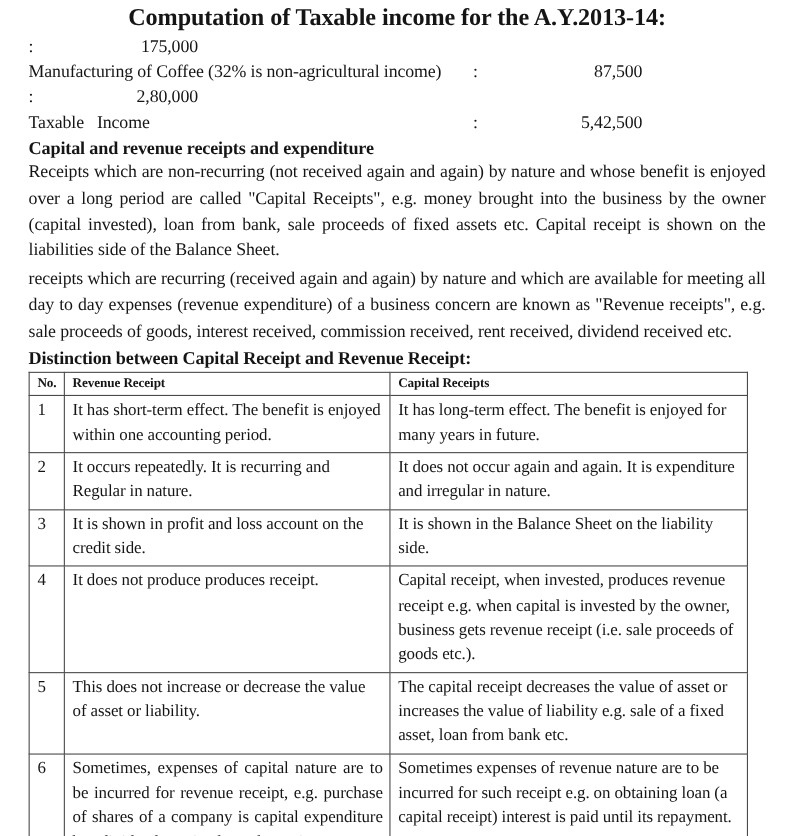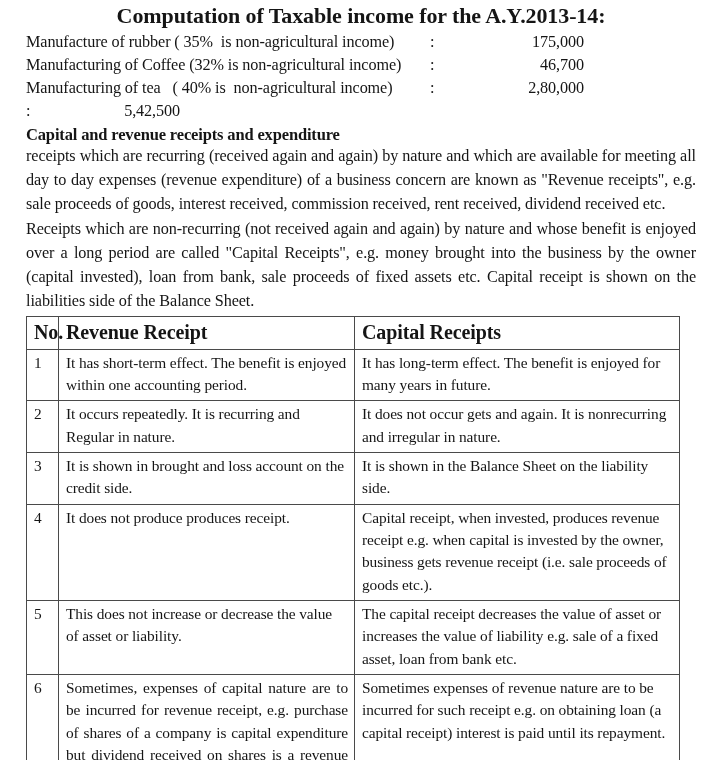--- a/index.html
+++ b/index.html
@@ -93,21 +93,21 @@
   .cmp-table td {
     border: 1.4px solid #4a4a4a;
     vertical-align: top;
     padding: 2px 6px 4px 7px;
     line-height: 1.45;
     letter-spacing: -0.1px;
   }
   .cmp-table th {
     font-weight: bold;
     text-align: left;
-    font-size: 20px;
+    font-size: 12px;
     padding-top: 1px;
     padding-bottom: 2px;
   }
   .col-no   { width: 32px; }
   .col-rev  { width: 296px; }
   .col-cap  { width: 325px; }
   .cell-no {
     text-align: left;
     padding-left: 8px;
   }
@@ -115,45 +115,45 @@
 </style>
 </head>
 <body>
 
 <div class="page">
 
   <div class="doc-title">Computation of Taxable income for the A.Y.2013-14:</div>
 
   <div class="calc-list">
     <div class="calc-row">
-      <span class="calc-label">Manufacture of rubber ( 35%  is non-agricultural income)</span>
       <span class="calc-colon">:</span>
       <span class="calc-amount">175,000</span>
     </div>
     <div class="calc-row">
       <span class="calc-label">Manufacturing of Coffee (32% is non-agricultural income)</span>
       <span class="calc-colon">:</span>
-      <span class="calc-amount">46,700</span>
-    </div>
-    <div class="calc-row">
-      <span class="calc-label">Manufacturing of tea   ( 40% is  non-agricultural income)</span>
+      <span class="calc-amount">87,500</span>
+    </div>
+    <div class="calc-row">
       <span class="calc-colon">:</span>
       <span class="calc-amount">2,80,000</span>
     </div>
     <div class="calc-row">
+      <span class="calc-label">Taxable   Income</span>
       <span class="calc-colon">:</span>
       <span class="calc-amount">5,42,500</span>
     </div>
   </div>
 
   <div class="section-heading">Capital and revenue receipts and expenditure</div>
 
+  <p class="para">Receipts which are non-recurring (not received again and again) by nature and whose benefit is enjoyed over a long period are called "Capital Receipts", e.g. money brought into the business by the owner (capital invested), loan from bank, sale proceeds of fixed assets etc. Capital receipt is shown on the liabilities side of the Balance Sheet.</p>
   <p class="para">receipts which are recurring (received again and again) by nature and which are available for meeting all day to day expenses (revenue expenditure) of a business concern are known as "Revenue receipts", e.g. sale proceeds of goods, interest received, commission received, rent received, dividend received etc.</p>
-  <p class="para">Receipts which are non-recurring (not received again and again) by nature and whose benefit is enjoyed over a long period are called "Capital Receipts", e.g. money brought into the business by the owner (capital invested), loan from bank, sale proceeds of fixed assets etc. Capital receipt is shown on the liabilities side of the Balance Sheet.</p>
-
+
+  <div class="section-heading">Distinction between Capital Receipt and Revenue Receipt:</div>
 
   <table class="cmp-table">
     <colgroup>
       <col class="col-no">
       <col class="col-rev">
       <col class="col-cap">
     </colgroup>
     <thead>
       <tr>
         <th class="cell-no">No.</th>
@@ -163,25 +163,25 @@
     </thead>
     <tbody>
       <tr>
         <td class="cell-no">1</td>
         <td>It has short-term effect. The benefit is enjoyed within one accounting period.</td>
         <td>It has long-term effect. The benefit is enjoyed for many years in future.</td>
       </tr>
       <tr>
         <td class="cell-no">2</td>
         <td>It occurs repeatedly. It is recurring and Regular  in nature.</td>
-        <td>It does not occur gets and again. It is nonrecurring and irregular in nature.</td>
+        <td>It does not occur again and again. It is expenditure and irregular in nature.</td>
       </tr>
       <tr>
         <td class="cell-no">3</td>
-        <td>It is shown in brought and loss account on the credit side.</td>
+        <td>It is shown in profit and loss account on the credit side.</td>
         <td>It is shown in the Balance Sheet on the liability side.</td>
       </tr>
       <tr>
         <td class="cell-no">4</td>
         <td>It does not produce produces receipt.</td>
         <td>Capital receipt, when invested, produces revenue receipt e.g. when capital is invested by the owner, business gets revenue receipt (i.e. sale proceeds of goods etc.).</td>
       </tr>
       <tr>
         <td class="cell-no">5</td>
         <td>This does not increase or decrease the value of asset or liability.</td>

